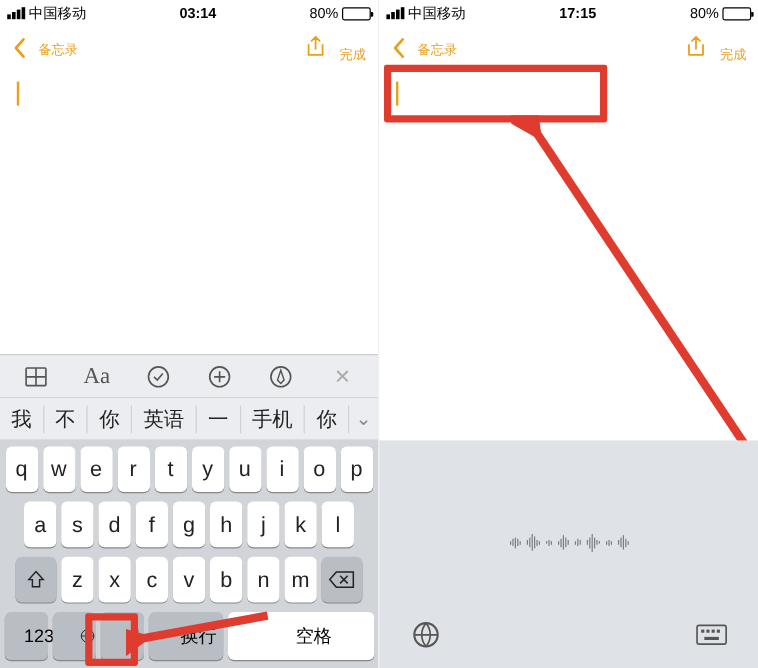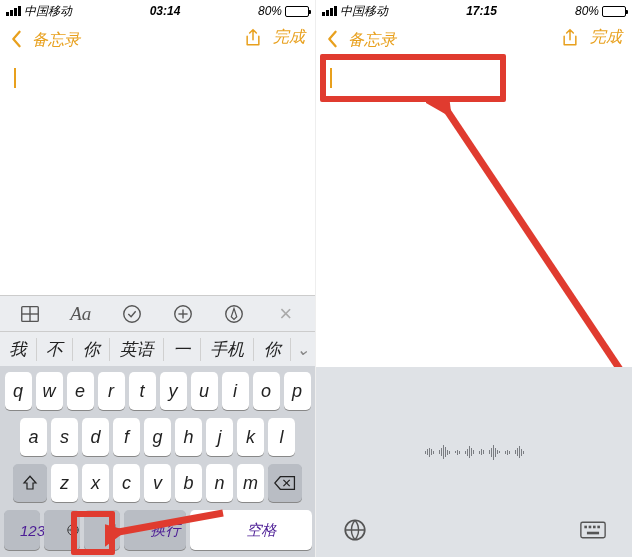--- a/index.html
+++ b/index.html
@@ -1,33 +1,33 @@
 <!DOCTYPE html>
 <html><head>
 <meta charset="utf-8">
 <style>
   * { margin: 0; padding: 0; box-sizing: border-box; font-family: -apple-system, "Helvetica Neue", Arial, sans-serif; }
   body { background: #fff; width: 632px; height: 557px; position: relative; overflow: hidden; }
   .phones { display: flex; }
-  .phone { width: 316px; height: 557px; position: relative; background: #fff; border-right: 1px solid #eee; font-style: italic; }
+  .phone { width: 316px; height: 557px; position: relative; background: #fff; border-right: 1px solid #eee; }
   .phone:last-child { border-right: none; }
 
   
   .status { height: 22px; display: flex; align-items: center; justify-content: space-between; padding: 0 6px; font-size: 12px; color: #000; }
   .status-left, .status-right { display: flex; align-items: center; gap: 3px; }
   .signal { display: flex; gap: 1px; align-items: flex-end; }
   .signal span { width: 3px; background: #000; display: inline-block; }
   .signal span:nth-child(1){height:4px}.signal span:nth-child(2){height:6px}.signal span:nth-child(3){height:8px}.signal span:nth-child(4){height:10px}
   .battery { width: 24px; height: 11px; border: 1px solid #000; border-radius: 2px; position: relative; }
   .battery::after { content:""; position:absolute; right:-3px; top:3px; width:2px; height:4px; background:#000; border-radius:0 1px 1px 0; }
   .battery-fill { height:100%; width:80%; background:#000; border-radius:1px; }
 
   
   .nav { height: 36px; display: flex; align-items: center; justify-content: space-between; padding: 0 10px; }
-  .nav-left, .nav-right { display: flex; align-items: flex-start; gap: 10px; color: #e8a01d; font-size: 16px; }
+  .nav-left, .nav-right { display: flex; align-items: flex-end; gap: 10px; color: #e8a01d; font-size: 11px; }
   .chevron-left { width: 12px; height: 18px; display:inline-block; }
   .chevron-left svg { width:100%; height:100%; }
   .share-icon svg { width:20px; height:22px; }
 
   
   .content { position: relative; padding: 10px 14px; height: 250px; }
   .cursor { display:inline-block; width:2px; height:20px; background:#e8a01d; vertical-align:middle; }
   .note-text { font-size: 18px; color:#444; }
   .highlight-box { position:absolute; border:6px solid #e03b2f; border-radius:2px; }
 
@@ -42,21 +42,21 @@
   .predict .p:last-child{border-right:none;}
   .predict .chev { width:24px; text-align:center; color:#888; }
 
   .kbd { background:#d1d4d9; padding:6px 3px 3px; }
   .krow { display:flex; justify-content:center; gap:4px; margin-bottom:8px; }
   .key { background:#fff; border-radius:5px; box-shadow:0 1px 0 #888; height:38px; display:flex; align-items:center; justify-content:center; font-size:18px; color:#222; }
   .key.letter { width:27px; }
   .key.del { width:34px; background:#b9bdc4; }
   .key.shift { width:34px; background:#b9bdc4; }
   .brow { display:flex; gap:4px; justify-content:center; padding-bottom:4px; }
-  .bkey { background:#b9bdc4; border-radius:5px; box-shadow:0 1px 0 #888; height:40px; display:flex; align-items:center; justify-content:center; font-size:15px; color:#4c1d95;padding-left:22px; }
+  .bkey { background:#b9bdc4; border-radius:5px; box-shadow:0 1px 0 #888; height:40px; display:flex; align-items:center; justify-content:center; font-size:15px; color:#000000;padding-left:22px; }
   .bkey.white { background:#fff; }
   .k-123{width:36px}.k-globe{width:36px}.k-mic{width:36px}.k-space{width:122px}.k-return{width:62px}
 
   
   .voice-panel { position:absolute; bottom:0; left:0; right:0; height:190px; background:#dfe2e6; }
   .wave { position:absolute; top:70px; left:0; right:0; height:30px; display:flex; align-items:center; justify-content:center; gap:5px; }
   .wave-seg { display:flex; align-items:center; gap:1px; }
   .wave-seg span { width:1px; background:#7a7d82; display:inline-block; }
   .voice-bottom { position:absolute; bottom:10px; left:0; right:0; display:flex; align-items:center; justify-content:space-between; padding:0 26px; }
   .vbtn svg { width:26px; height:26px; }

